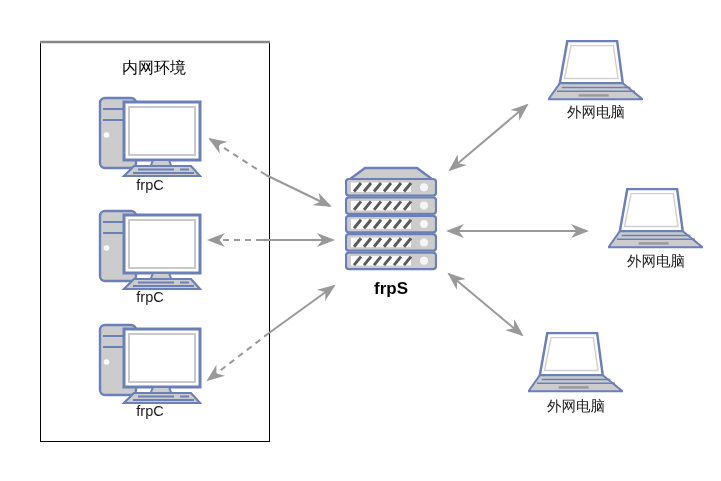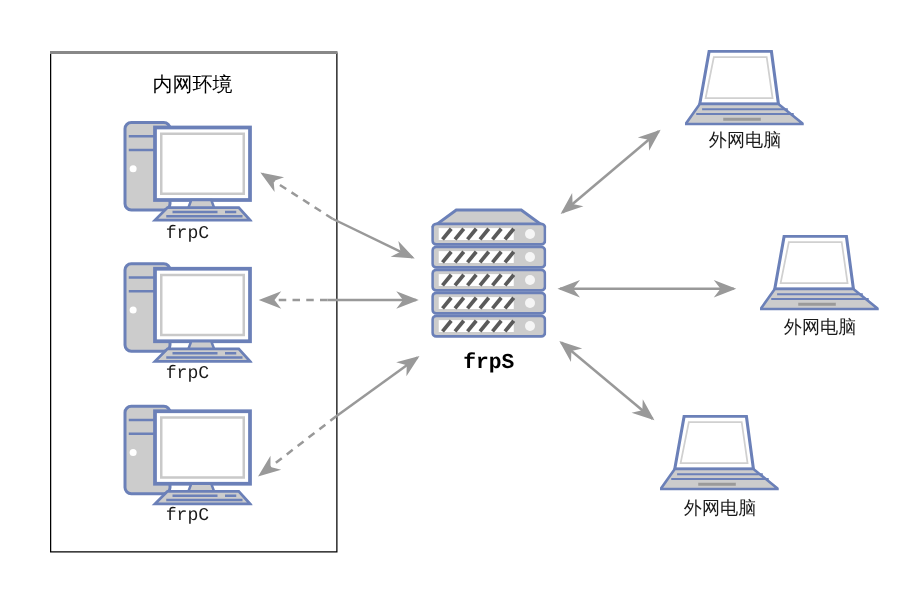--- a/index.html
+++ b/index.html
@@ -5,21 +5,21 @@
   :root{
     --stroke-blue:#6b80b8;
     --fill-gray:#cccccc;
     --arrow-gray:#999999;
     --text:#1a1a1a;
     --bg:#ffffff;
   }
   html,body{margin:0;padding:0;background:var(--bg);}
   .canvas{
     width:721px;height:481px;background:var(--bg);position:relative;overflow:hidden;
-    font-family:Liberation Mono, monospace;
+    font-family:Liberation Sans, sans-serif;
   }
   svg{display:block;}
   .edge{stroke:var(--arrow-gray);stroke-width:2;fill:none;}
   .edge.dashed{stroke-dasharray:6 5;}
   .node-label{font-size:14.5px;fill:var(--text);text-anchor:middle;}
   .server-label{font-size:17px;font-weight:bold;fill:#000;text-anchor:middle;}
   .box-title{font-size:16px;fill:#000;text-anchor:middle;}
 </style>
 </head>
 <body>

